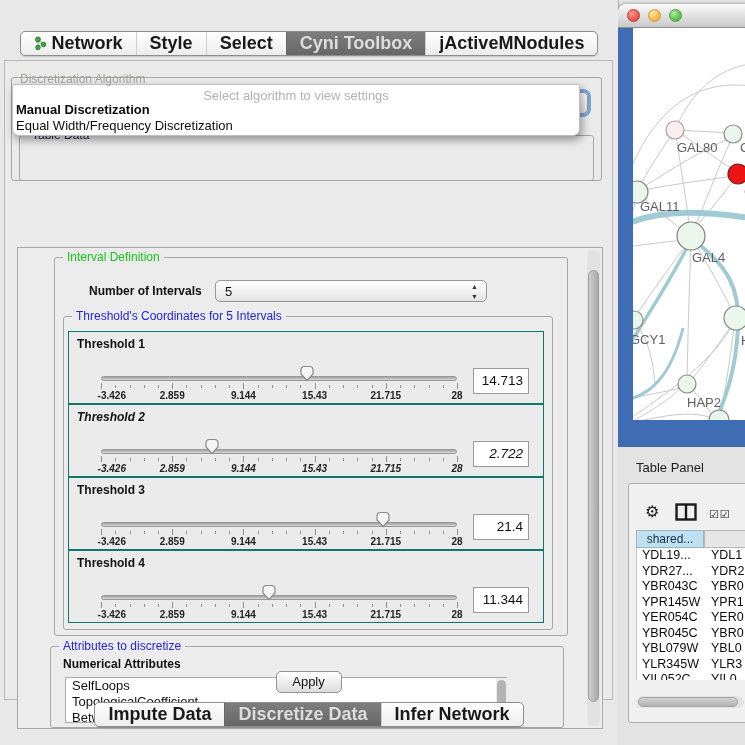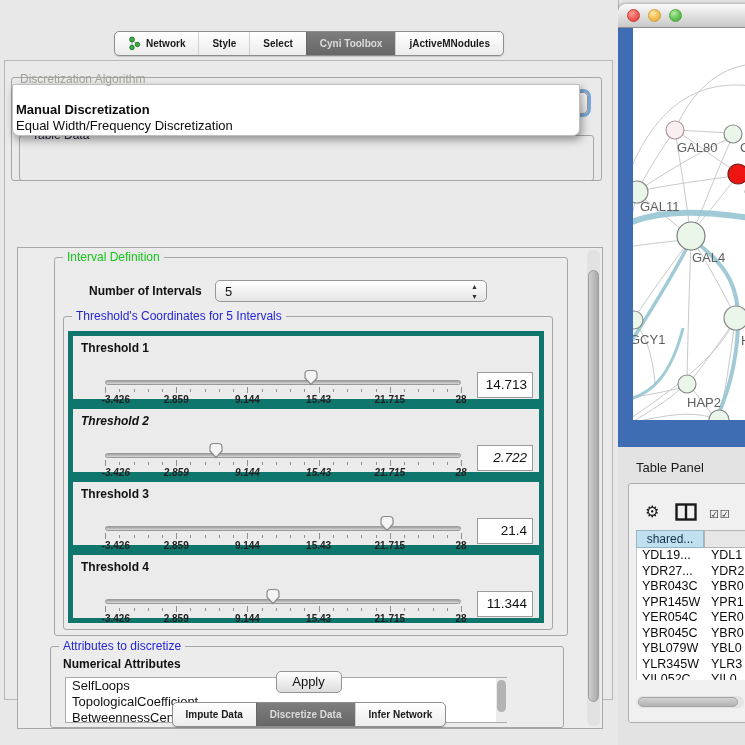--- a/index.html
+++ b/index.html
@@ -14,21 +14,21 @@
   
   #left-pane{left:0;top:0;width:618px;height:745px;border-right:1px solid #b5b5b5;}
   #titlebar{left:0;top:0;width:618px;height:25px;
     background:linear-gradient(#fbfbfb,#d9d9d9);border-bottom:1px solid #a8a8a8;}
   #titlebar .t{position:absolute;left:8px;top:5px;font-size:13px;color:#1c1c1c;}
   #win-float{position:absolute;right:30px;top:8px;width:9px;height:9px;border:1.5px solid #1c1c1c;border-radius:1px;}
   #win-close{position:absolute;right:10px;top:4px;font-size:13px;font-weight:bold;color:#1c1c1c;}
 
   .segbar{display:inline-flex;border:1px solid #8d8d8d;border-radius:5px;overflow:hidden;
     background:linear-gradient(#ffffff,#ececec);height:23px;box-shadow:0 1px 1px rgba(0,0,0,.15);}
-  .seg{display:flex;align-items:center;gap:5px;padding:0 13px;font-size:10px;font-weight:bold;
+  .seg{display:flex;align-items:center;gap:5px;padding:0 13px;font-size:18px;font-weight:bold;
     color:#1a1a1a;border-left:1px solid #cfcfcf;white-space:nowrap;}
   .seg:first-child{border-left:none;}
   .seg.sel{background:linear-gradient(#7d7d7d,#676767);color:#dcdcdc;border-left-color:#676767;}
   #top-tabbar{left:0;top:31px;width:618px;text-align:center;}
 
   #content-panel{left:4px;top:60px;width:609px;height:640px;background:#eaeaea;border:1px solid #b8b8b8;box-sizing:border-box;}
 
   .groupbox{position:absolute;border:1px solid #a6a6a6;border-radius:3px;}
   .grouptitle{position:absolute;top:-8px;left:8px;background:#eaeaea;padding:0 4px;font-size:12px;white-space:nowrap;}
   .gt-green{color:#16c41a;}
@@ -51,21 +51,21 @@
   #faded-title{left:20px;top:72px;font-size:12px;color:#a2a29a;z-index:51;}
 
   
   #scroll-pane{left:12px;top:186px;width:586px;height:482px;background:#ececec;
     border:1px solid #a8a8a8;box-sizing:border-box;overflow:hidden;}
   .vscroll{position:absolute;right:2px;top:2px;width:13px;height:476px;background:#e2e2e2;border-radius:6px;}
   .vscroll .thumb{position:absolute;left:1px;top:20px;width:11px;height:432px;border-radius:6px;
     background:linear-gradient(90deg,#cfcfcf,#a9a9a9);border:1px solid #9c9c9c;box-sizing:border-box;}
 
   .threshold-panel{position:absolute;left:4px;width:476px;height:73px;background:#ebebeb;
-    border:5px solid #0f766e;box-sizing:border-box;}
+    border:1px solid #0f766e;box-sizing:border-box;}
   .threshold-panel .tlabel{position:absolute;left:8px;top:5px;font-size:12px;font-weight:bold;color:#111;}
   .track{position:absolute;left:32px;top:44px;width:356px;height:5px;border:1px solid #9a9a9a;border-radius:3px;
     background:linear-gradient(#9f9f9f,#d9d9d9);box-sizing:border-box;}
   .tickrow{position:absolute;left:0;top:0;}
   .tick{position:absolute;width:1px;background:#8f8f8f;}
   .scalelab{position:absolute;top:58px;font-size:10px;font-weight:bold;color:#222;transform:translateX(-50%);white-space:nowrap;}
   .valuebox{position:absolute;left:404px;top:36px;width:56px;height:26px;background:#fff;
     border:1px solid #9a9a9a;box-sizing:border-box;font-size:13.5px;color:#111;
     text-align:right;line-height:24px;padding-right:5px;}
   .thumb-svg{position:absolute;top:33px;}
@@ -359,20 +359,21 @@
     </div>
 
     <div id="apply-btn">Apply</div>
   </div>
 
   <span id="faded-title" class="abs">Discretization Algorithm</span>
   <div class="combo focusring abs" style="left:18px;top:92px;width:570px;z-index:10;">
     <span class="arrows">▲<br>▼</span>
   </div>
   <div id="algo-popup" class="abs">
+    <div class="prompt">Select algorithm to view settings</div>
     <div class="opt b" style="top:17px;">Manual Discretization</div>
     <div class="opt" style="top:33px;">Equal Width/Frequency Discretization</div>
   </div>
 
   <div id="bottom-tabbar" class="abs">
     <span class="segbar" id="bottom-segbar">
         <span class="seg">
           <span>Impute Data</span>
         </span>
         <span class="seg sel">

